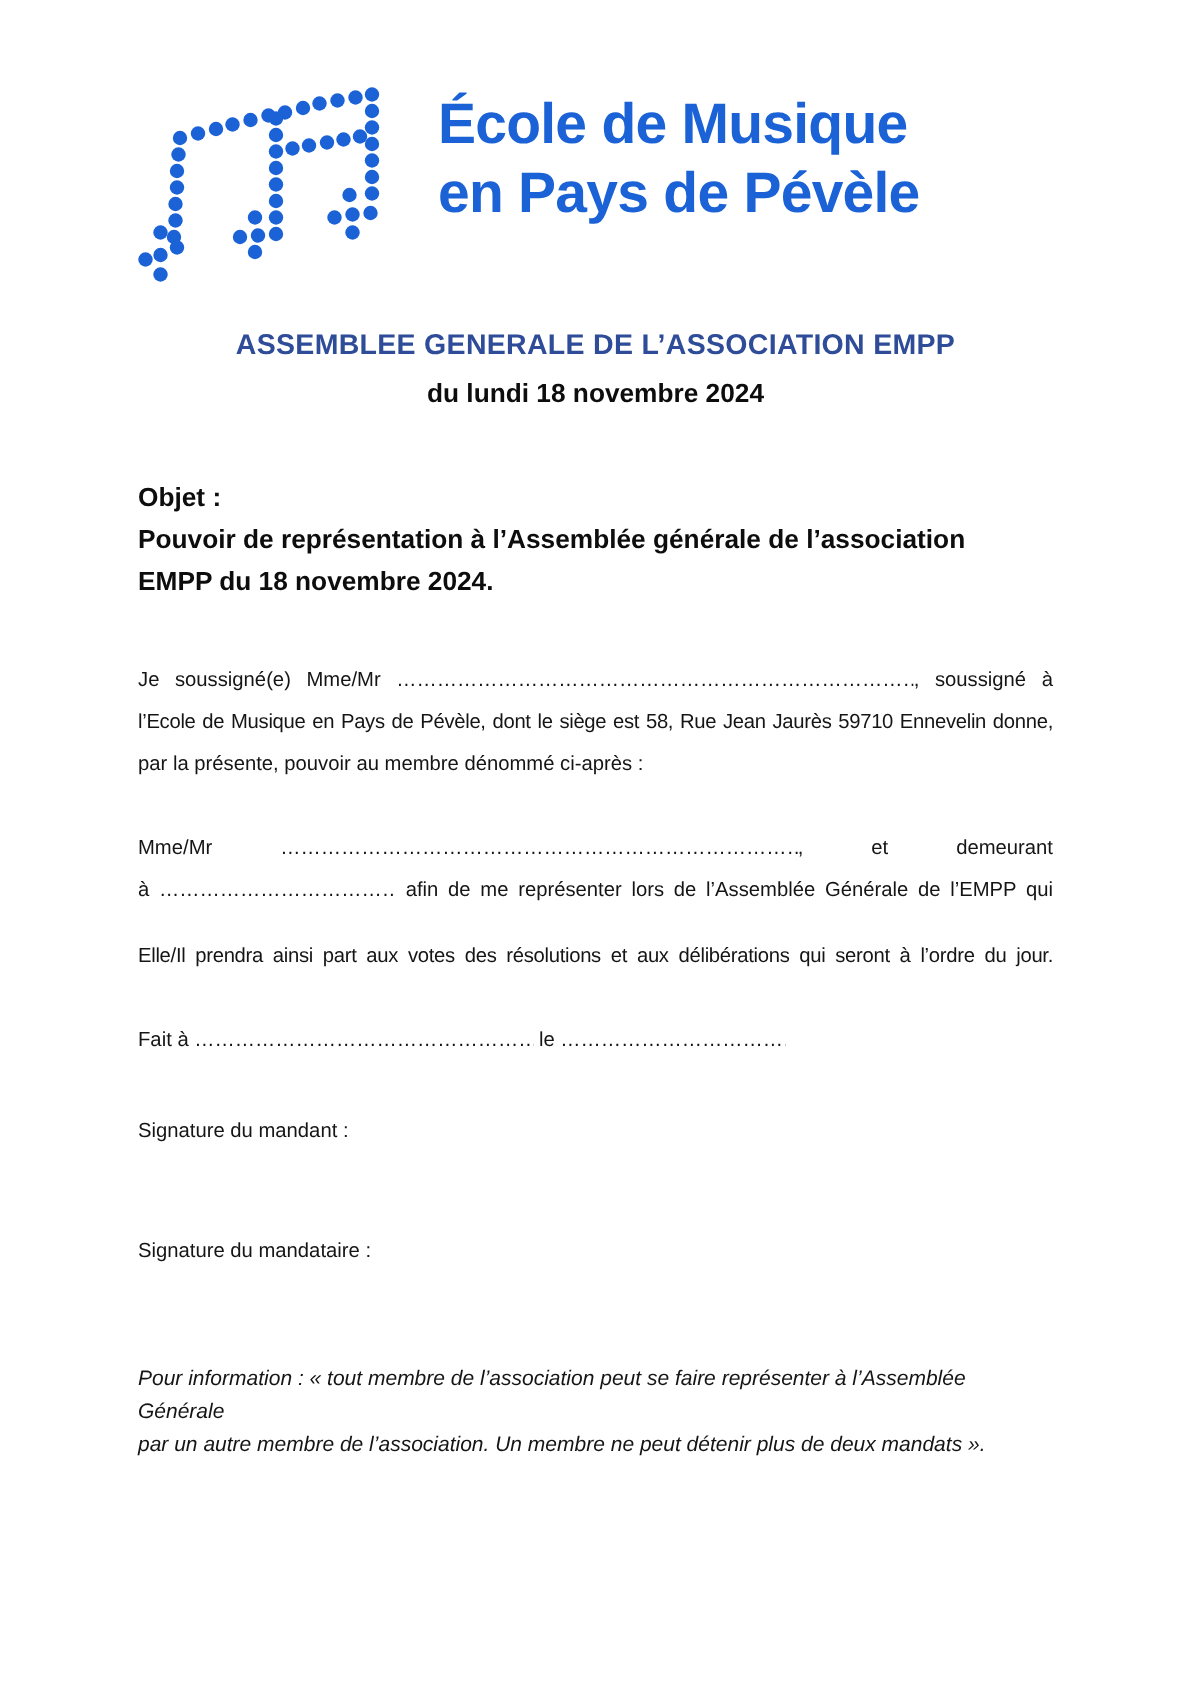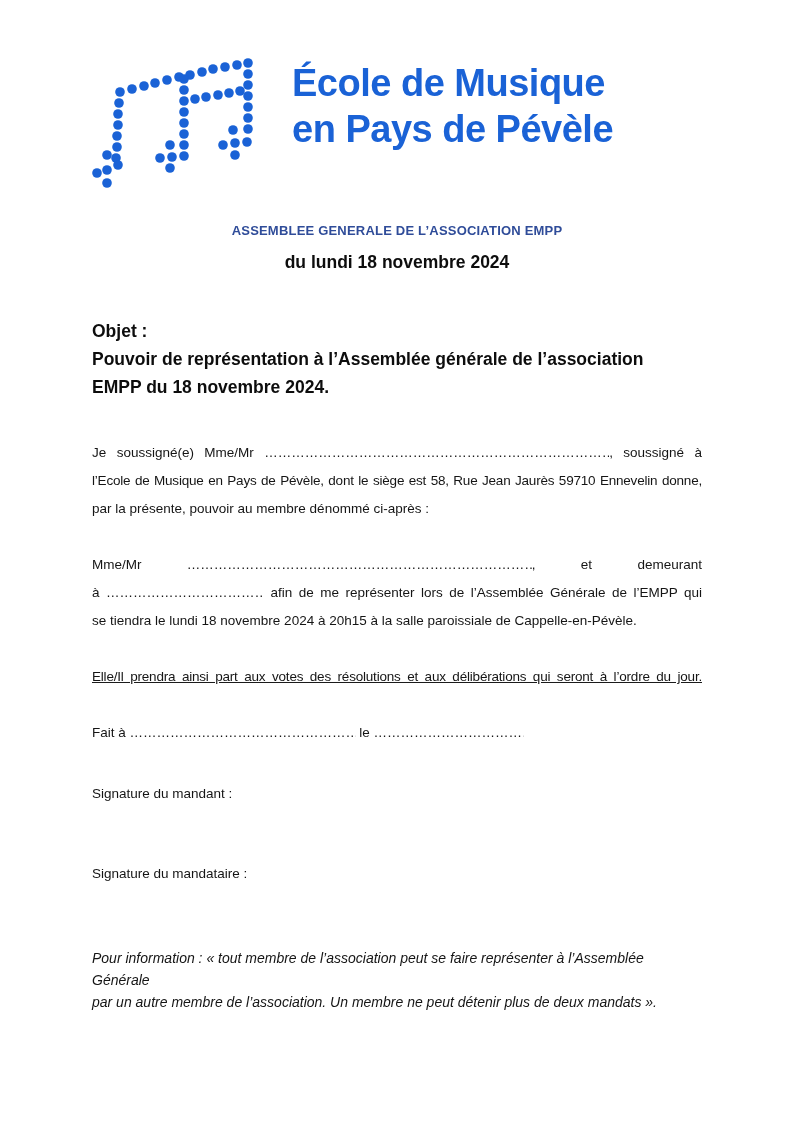--- a/index.html
+++ b/index.html
@@ -18,36 +18,36 @@
   .logo-row{display:flex;align-items:flex-start;height:138px;}
   .logo-icon{width:164px;height:136px;flex:0 0 auto;margin-top:2px;}
   .logo-text{
     margin-left:36px;padding-top:4px;
     font-weight:bold;font-size:38px;line-height:46px;letter-spacing:-0.5px;
     color:#1A62D6;white-space:nowrap;
   }
   
   .doc-title{
     margin-top:26px;text-align:center;
-    font-weight:bold;font-size:13px;line-height:22px;letter-spacing:0.2px;
+    font-weight:bold;font-size:19px;line-height:22px;letter-spacing:0.2px;
     color:#2F4C99;
   }
   .doc-date{
     margin-top:10px;text-align:center;
     font-weight:bold;font-size:17.5px;line-height:21px;color:#0d0d0d;
   }
   .objet{margin-top:44px;font-weight:bold;font-size:17.5px;color:#0d0d0d;}
   .objet .oline{line-height:28px;}
   
   .body-line{font-size:13.5px;line-height:28px;color:#151515;}
   .jline{text-align:justify;text-align-last:justify;}
   .tight{letter-spacing:-0.2px;}
   .para-1{margin-top:38px;}
   .para-2{margin-top:28px;}
-  .para-3{margin-top:28px;text-decoration:underline;}
+  .para-3{margin-top:16px;}
   .para-fait{margin-top:28px;}
   .sig-1{margin-top:33px;}
   .sig-2{margin-top:52px;}
   .leader{
     display:inline-block;overflow:hidden;white-space:nowrap;
     vertical-align:bottom;height:28px;letter-spacing:0;
   }
   .lead-345{max-width:345px;}
   .lead-158{max-width:158px;}
   .lead-226{max-width:226px;}
@@ -150,21 +150,20 @@
   </div>
 
   <div class="para-2">
     <div class="body-line jline"><span>Mme/Mr</span>
       <span class="leader lead-345">…………………………………………………………………………………………………………………………………………………………………………………………………………………………</span><span>,</span>
       <span>et</span>
       <span>demeurant</span></div>
     <div class="body-line jline"><span>à</span>
       <span class="leader lead-158">…………………………………………………………………………………………………………………………………………………………………………………………………………………………</span>
       <span>afin de me représenter lors de l’Assemblée Générale de l’EMPP qui</span></div>
-    <div class="body-line">se tiendra le lundi 18 novembre 2024 à 20h15 à la salle paroissiale de Cappelle-en-Pévèle.</div>
   </div>
 
   <div class="para-3">
     <div class="body-line jline tight">Elle/Il prendra ainsi part aux votes des résolutions et aux délibérations qui seront à l’ordre du jour.</div>
   </div>
 
   <div class="para-fait">
     <div class="body-line"><span>Fait à</span>
       <span class="leader lead-226">…………………………………………………………………………………………………………………………………………………………………………………………………………………………</span>
       <span>le</span>

